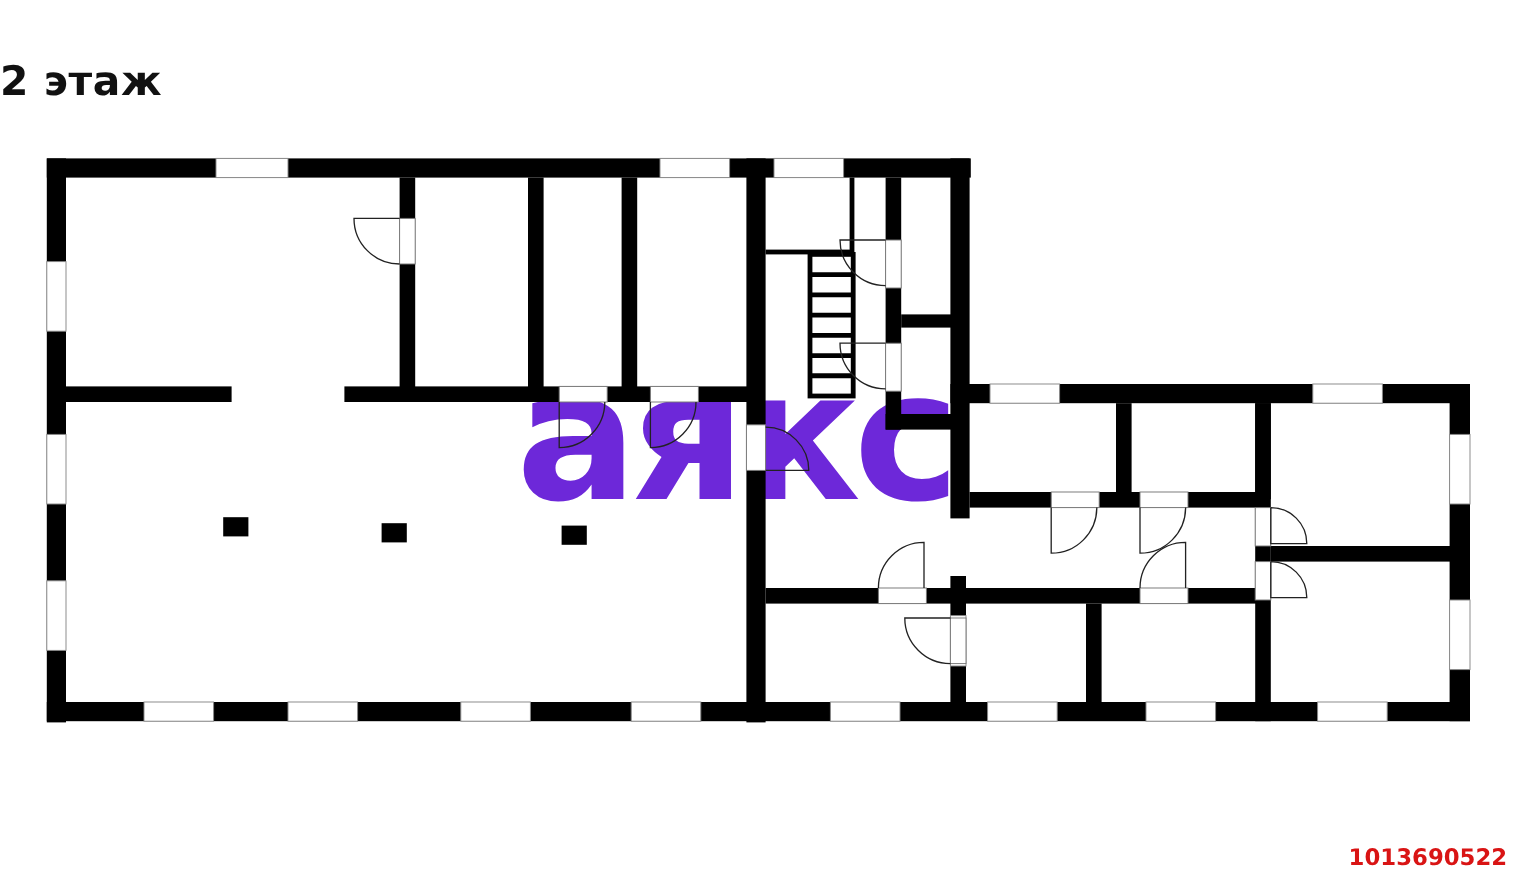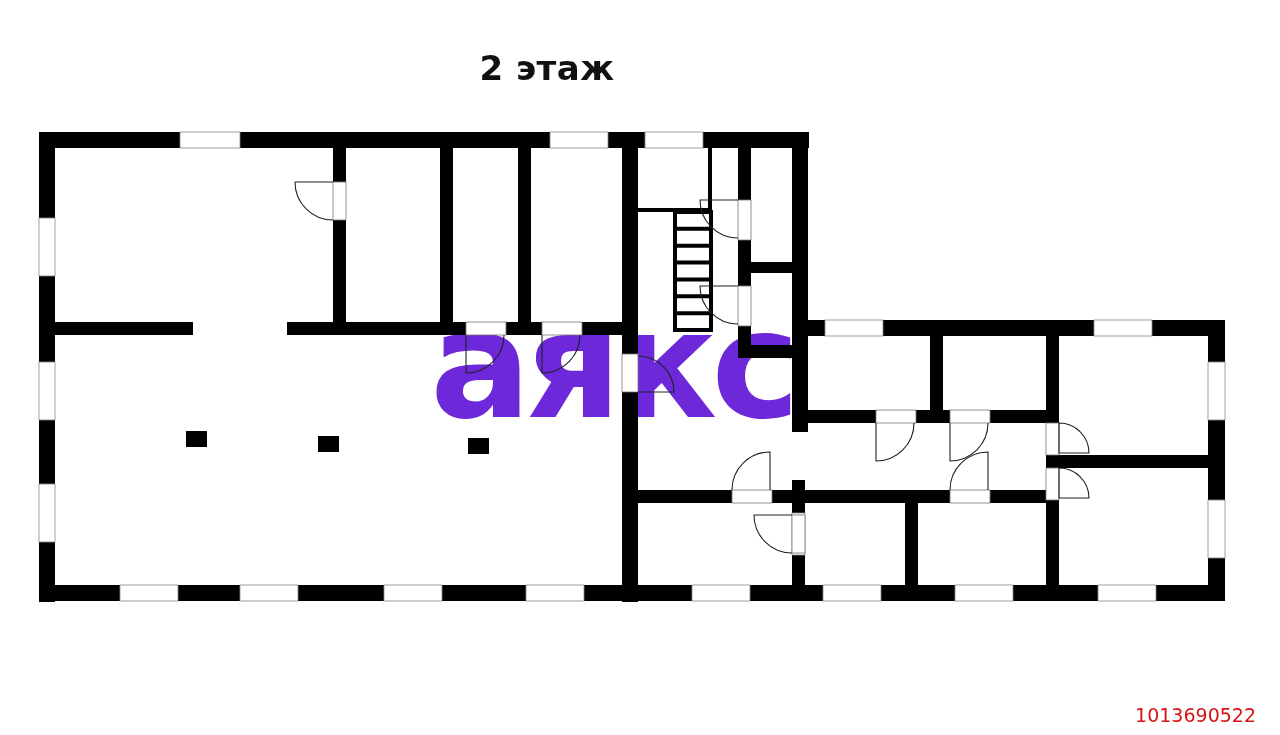--- a/index.html
+++ b/index.html
@@ -1,24 +1,24 @@
 <!DOCTYPE html>
 <html><head>
 <meta charset="utf-8">
 <style>
   html, body { margin: 0; padding: 0; background: #ffffff; }
   body { width: 1280px; height: 735px; position: relative; overflow: hidden; font-family: "DejaVu Sans", sans-serif; }
   .title {
-    position: absolute; left: 0; top: 48px; width: 1094px; text-align: center;
+    position: absolute; left: 0; top: 48px; width: 1094px; text-align: left;
     font-family: "DejaVu Sans", sans-serif; font-weight: bold; font-size: 34px; color: #111111;
     letter-spacing: 0.5px;
   }
   .listing-id {
     position: absolute; right: 24px; top: 704px;
-    font-family: "DejaVu Sans", sans-serif; font-weight: normal; font-size: 19px; color: #d91414;
+    font-family: "DejaVu Sans", sans-serif; font-weight: bold; font-size: 19px; color: #d91414;
   }
   .plan { position: absolute; left: 0; top: 0; }
   .watermark {
     position: absolute; left: 430px; top: 290px;
     font-family: "DejaVu Sans", sans-serif; font-weight: bold; font-size: 150px;
     color: #6d28d9; letter-spacing: -6px; line-height: 1; z-index: 0;
   }
 </style>
 </head>
 <body>

